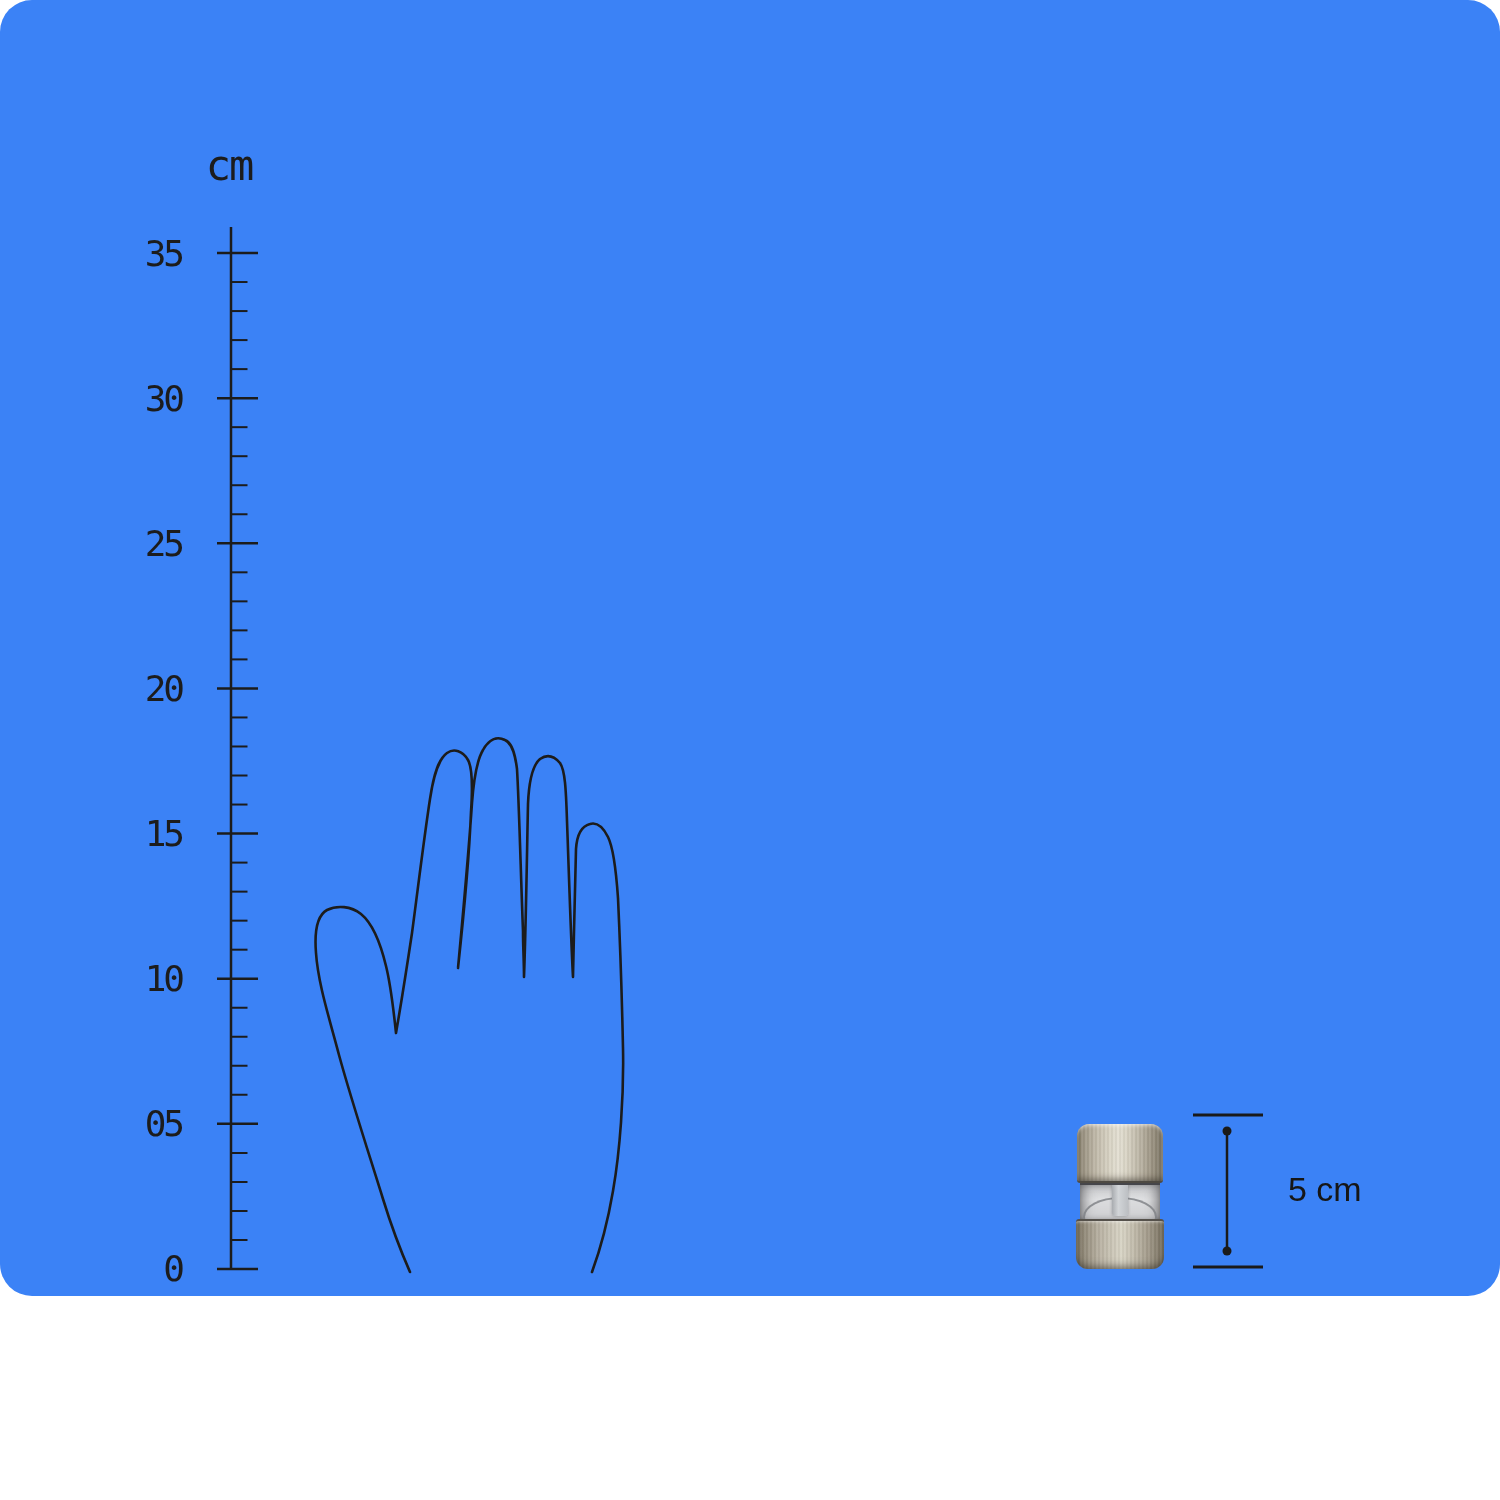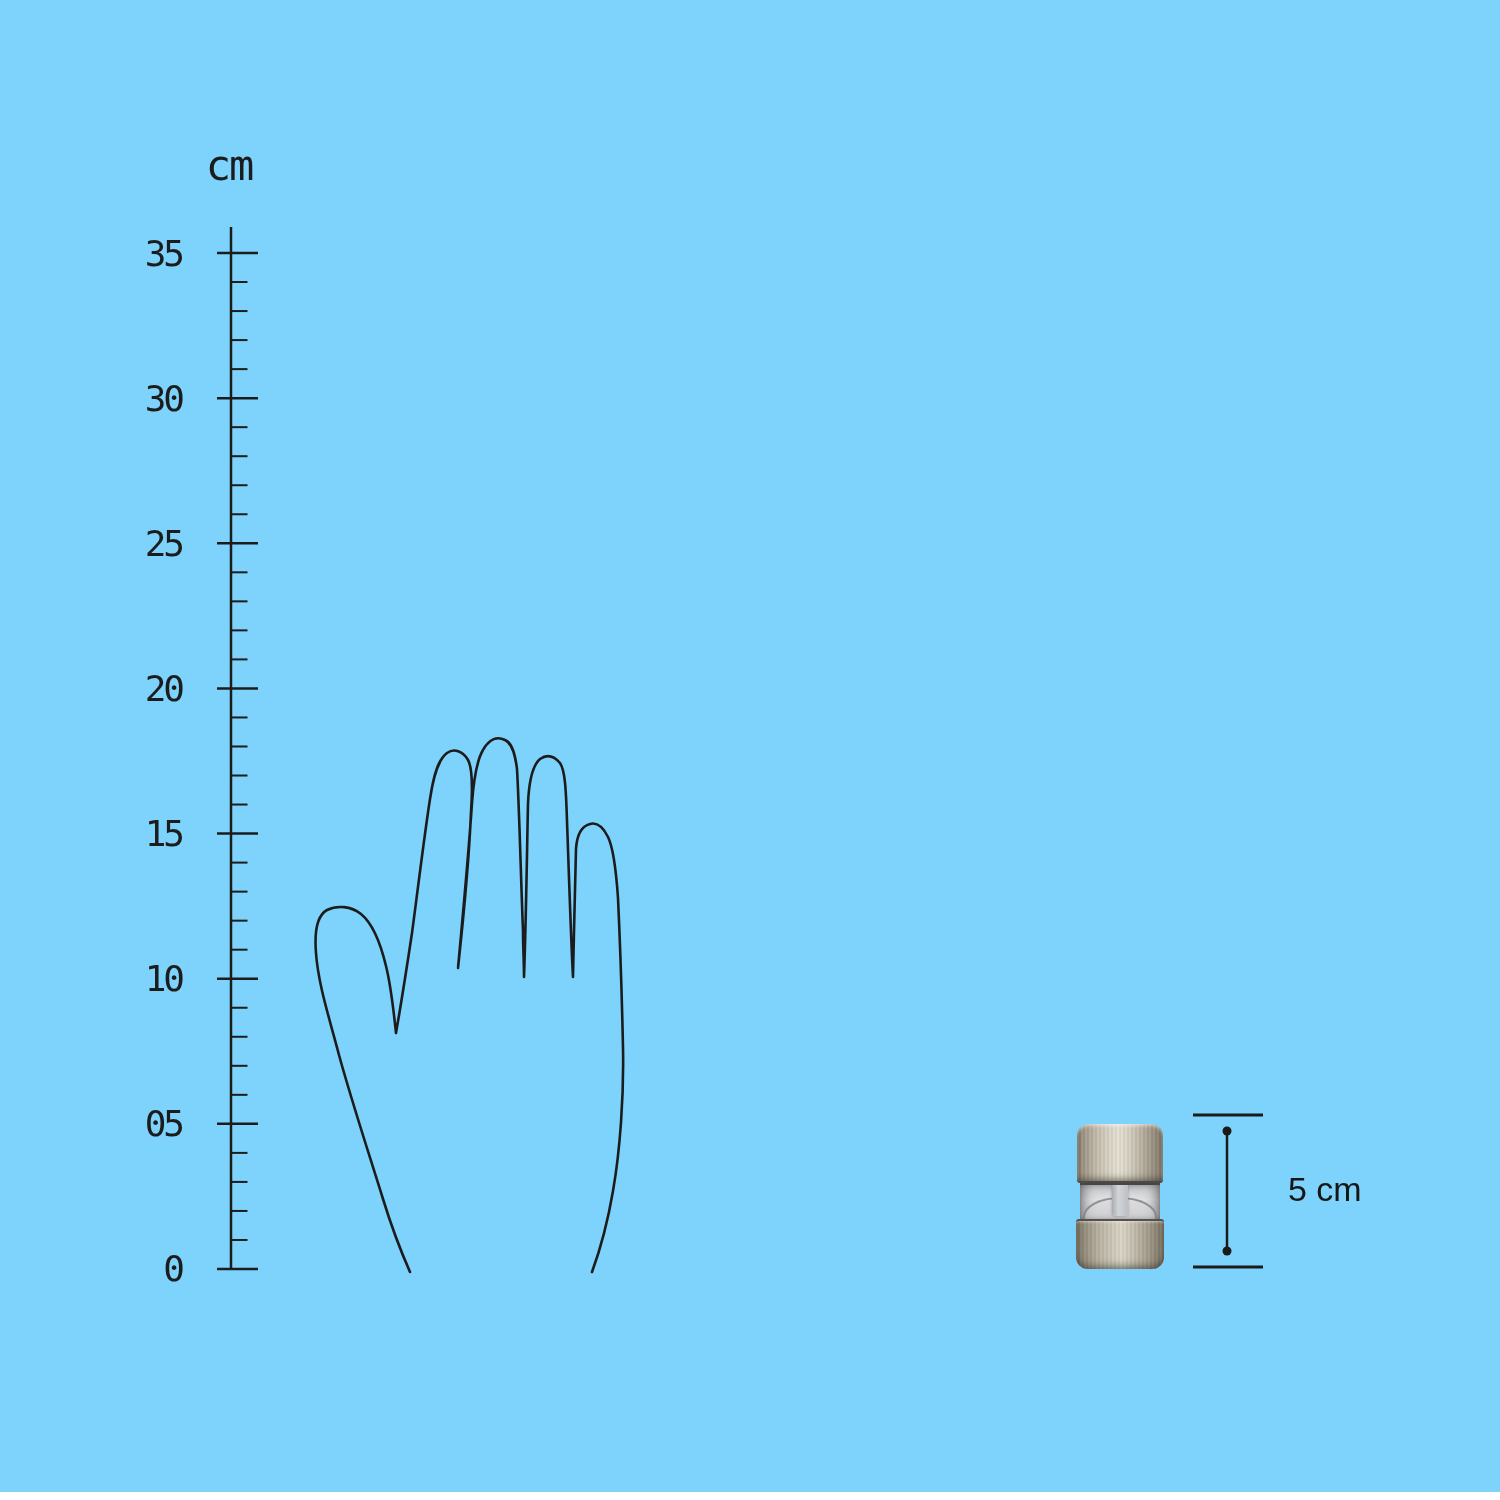--- a/index.html
+++ b/index.html
@@ -1,21 +1,22 @@
 <!DOCTYPE html>
 <html><head>
 <meta charset="utf-8">
 <style>
   html,body{margin:0;padding:0;}
   .canvas{
     position:relative;
-    width:1500px;height:1492px;
-    background:#7dd3fc;
+    width:1500px;height:1296px;
+    background:#3b82f6;
     overflow:hidden;
     font-family:"Liberation Sans", sans-serif;
+    border-radius:32px;
   }
   svg.diagram{position:absolute;left:0;top:0;width:1500px;height:1500px;}
 
   .ruler-line{stroke:#1c1c1c;}
   text.ruler-label{
     font-family:"DejaVu Sans Mono", monospace;
     font-size:36px;
     letter-spacing:-3px;
     fill:#1c1c1c;
   }

